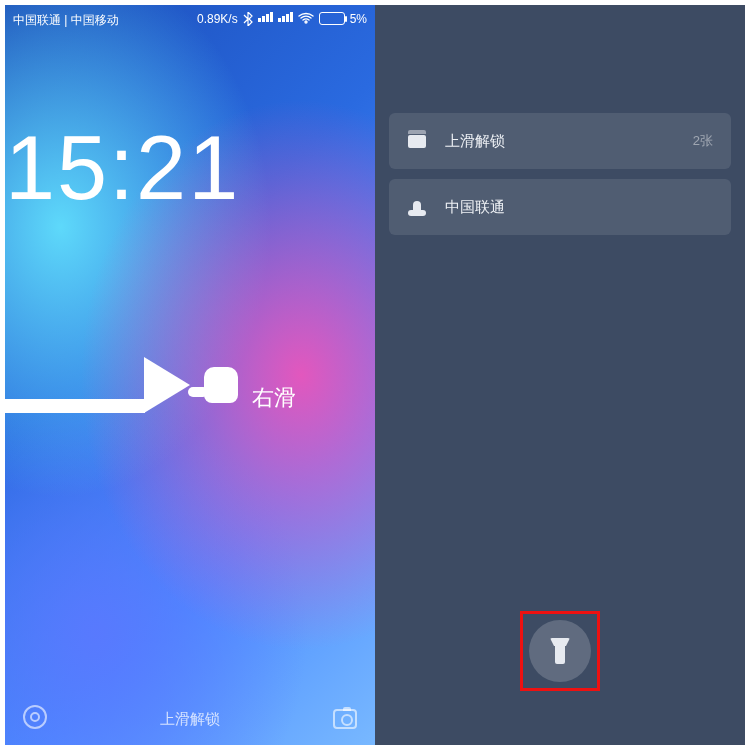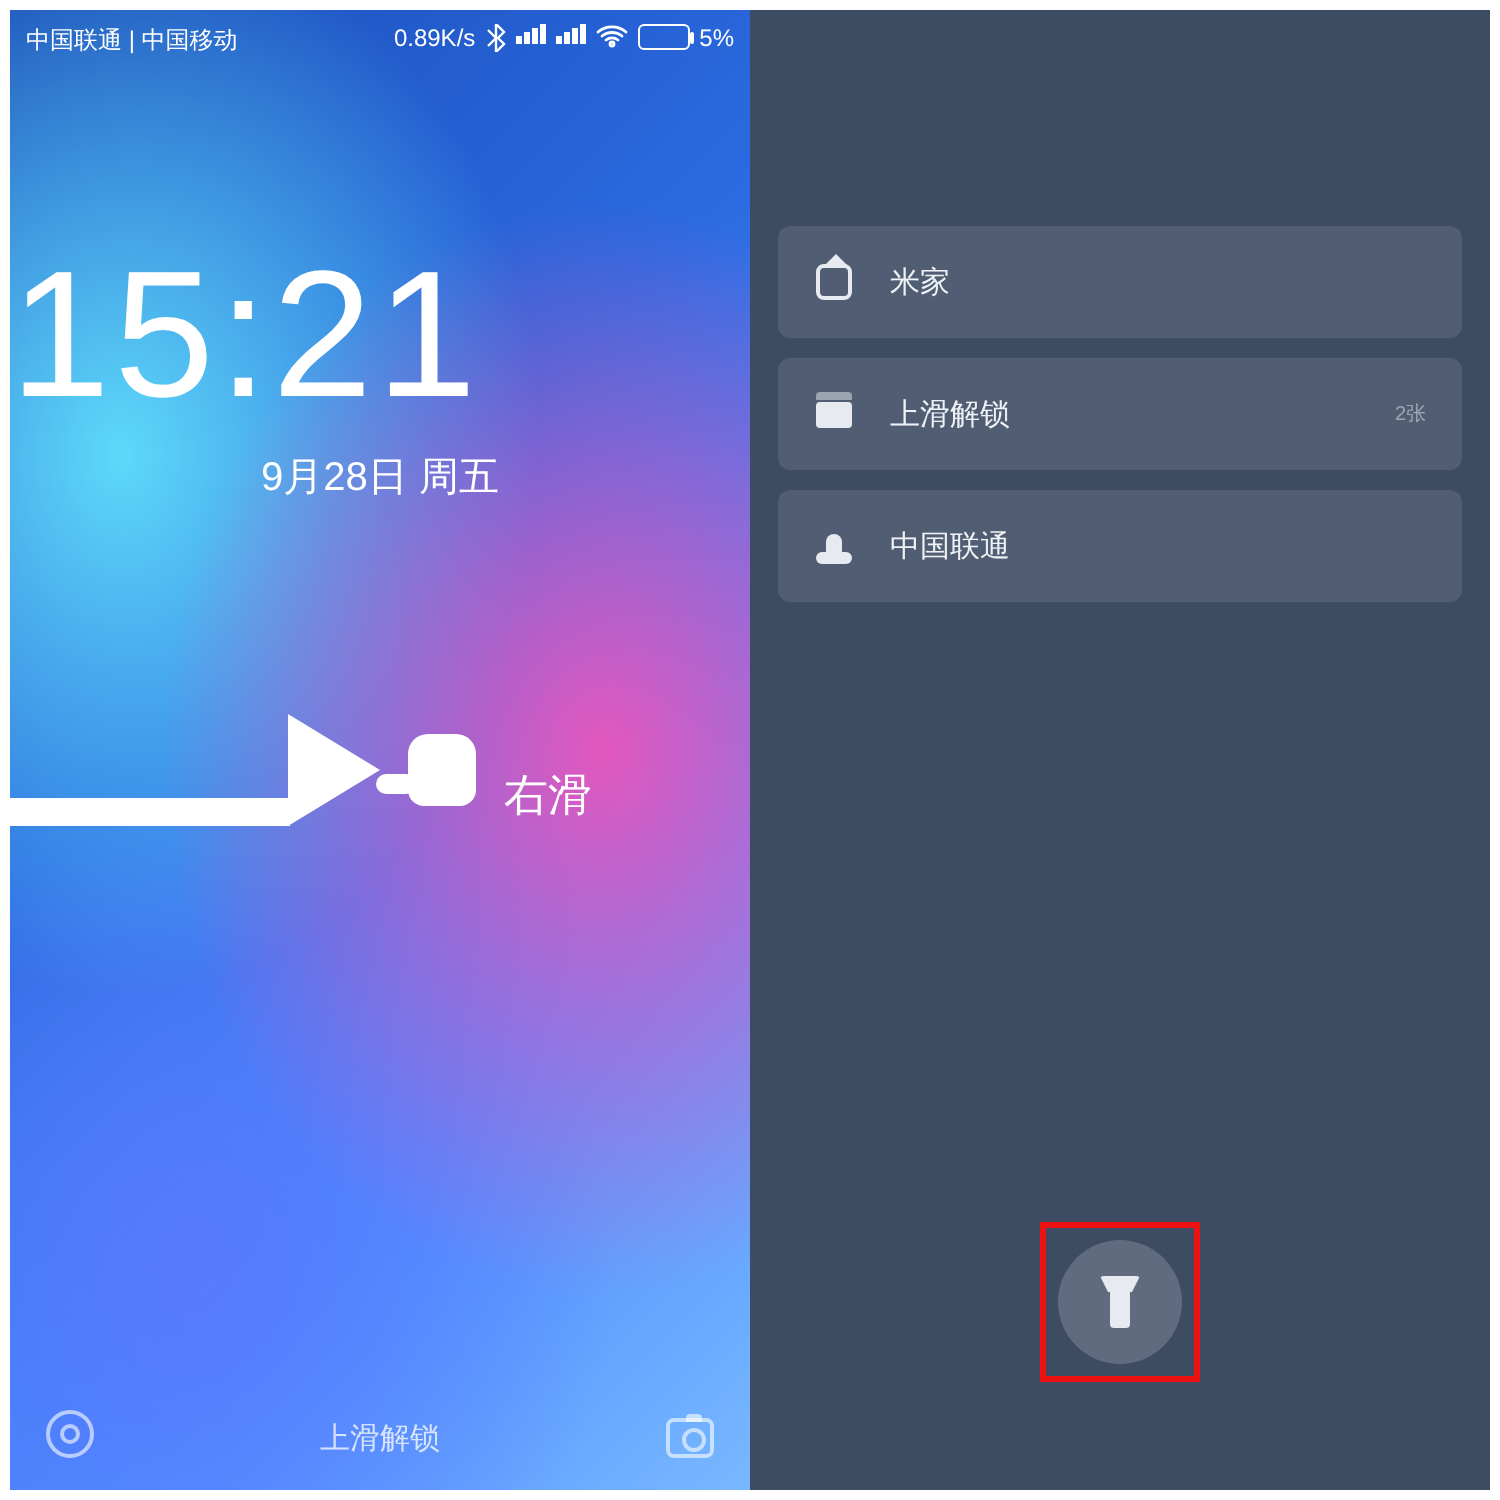--- a/index.html
+++ b/index.html
@@ -117,21 +117,21 @@
     background:rgba(255,255,255,0.10);
     border-radius:6px;
     height:56px;
     display:flex;align-items:center;
     padding:0 18px;
     margin-bottom:10px;
     color:#eef1f5;
     font-size:15px;
   }
   .card .icon{width:20px;height:20px;margin-right:18px;flex:0 0 20px;display:flex;align-items:center;justify-content:center;}
-  .card .badge{margin-left:auto;color:rgba(255,255,255,0.45);font-size:10px;}
+  .card .badge{margin-left:auto;color:rgba(255,255,255,0.45);font-size:13px;}
   
   .mi-home{position:relative;width:18px;height:18px;border:2px solid #e7eaf0;border-radius:4px;}
   .mi-home::before{content:"";position:absolute;top:-7px;left:1px;width:0;height:0;border-left:7px solid transparent;border-right:7px solid transparent;border-bottom:7px solid #e7eaf0;}
   .wallet-ic{width:18px;height:13px;background:#e7eaf0;border-radius:2px;position:relative;}
   .wallet-ic::before{content:"";position:absolute;top:-5px;left:0;width:18px;height:4px;background:#e7eaf0;border-radius:2px 2px 0 0;opacity:.5;}
   .mag-ic{width:18px;height:18px;position:relative;}
   .mag-ic::before{content:"";position:absolute;width:8px;height:12px;background:#e7eaf0;left:5px;top:3px;border-radius:4px 4px 0 0;}
   .mag-ic::after{content:"";position:absolute;width:18px;height:6px;background:#e7eaf0;bottom:0;border-radius:3px;}
 
   .flash-wrap{
@@ -187,45 +187,37 @@
             </svg>
         </span>
         <span class="batt">
           <span class="batt-fill" style="width:76%"></span>
         </span>
         <span>5%</span>
       </span>
     </div>
 
     <div class="clock">15:21</div>
-    <div class="date">9月28日 周五</div>
 
     <div class="gesture">
       <div class="arrow-shaft"></div>
       <div class="arrow-head"></div>
       <div class="fist"></div>
       <div class="gesture-label">右滑</div>
     </div>
 
     <div class="bottom-bar-left">
       <div class="theme-btn"></div>
       <div class="unlock-hint">上滑解锁</div>
       <div class="camera-btn"></div>
     </div>
   </div>
 
   <div class="phone-right">
 
-    <div class="card">
-      <span class="icon">
-          <span class="mi-home"></span>
-        </span>
-      <span>米家</span>
-      <span class="badge"></span>
-    </div>
 
     <div class="card">
       <span class="icon">
           <span class="wallet-ic"></span>
         </span>
       <span>上滑解锁</span>
       <span class="badge">2张</span>
     </div>
 
     <div class="card">

